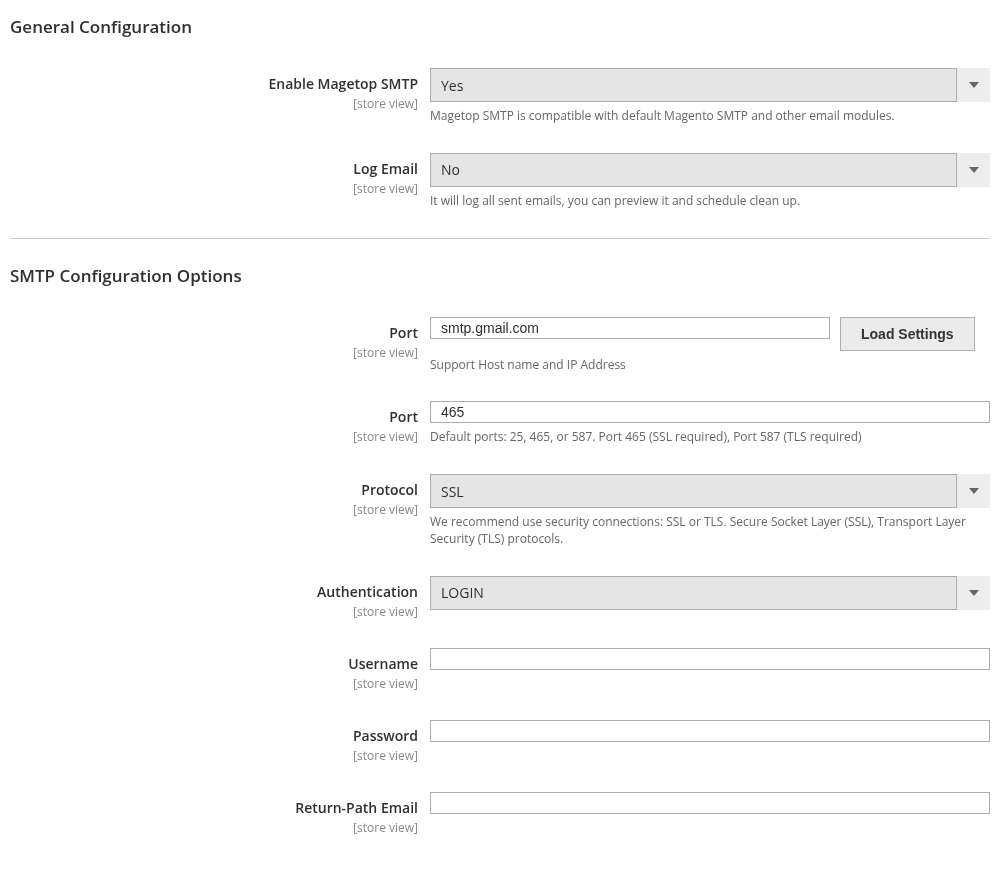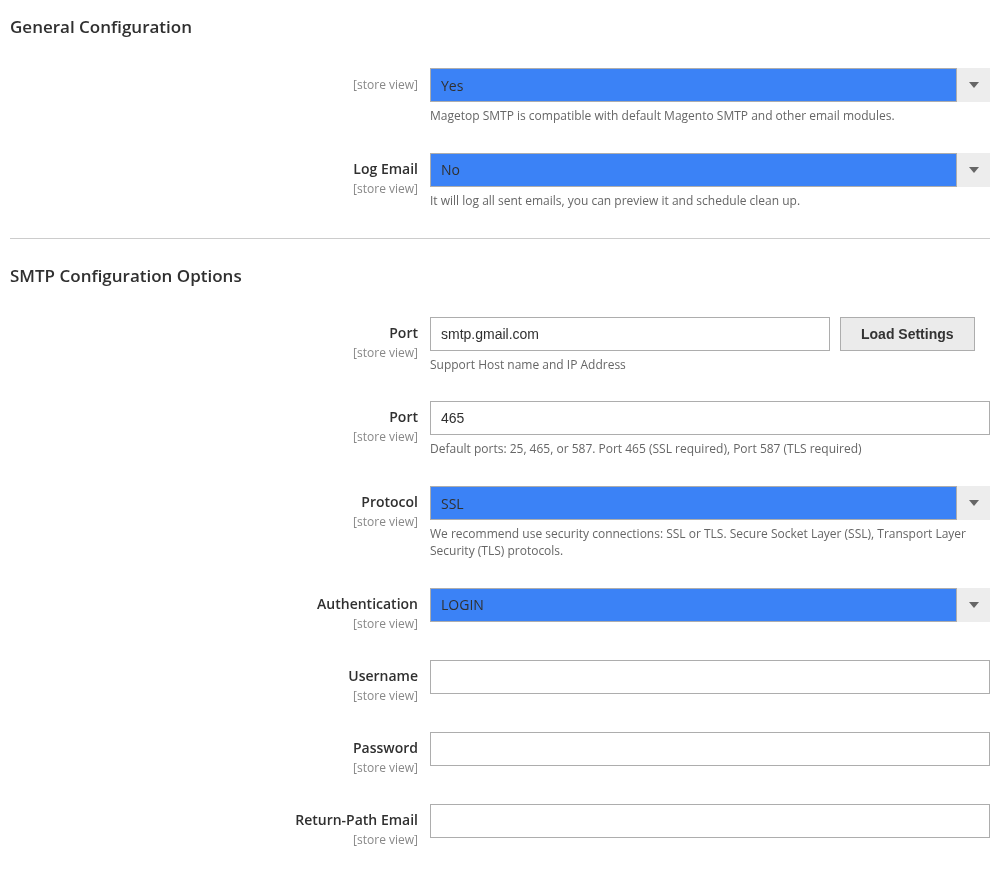--- a/index.html
+++ b/index.html
@@ -53,21 +53,21 @@
     align-items: stretch;
   }
   .select-wrap {
     position: relative;
     flex: 1;
   }
   .select {
     width: 100%;
     height: 34px;
     border: 1px solid #adadad;
-    background: #3b82f6;
+    background: #e5e5e5;
     padding: 6px 34px 6px 10px;
     font-size: 14px;
     color: #303030;
     appearance: none;
     -webkit-appearance: none;
     -moz-appearance: none;
     display: flex;
     align-items: center;
   }
   .select-caret {
@@ -83,21 +83,21 @@
     justify-content: center;
     pointer-events: none;
   }
   .select-caret svg {
     width: 10px;
     height: 6px;
     fill: #666;
   }
   .text-input {
     width: 100%;
-    height: 34px;
+    height: 22px;
     border: 1px solid #adadad;
     padding: 6px 10px;
     font-size: 14px;
     color: #303030;
     background: #fff;
   }
   .text-input.narrow {
     max-width: 400px;
   }
   .btn {
@@ -118,20 +118,21 @@
     line-height: 1.4;
   }
 </style>
 </head>
 <body>
 
 <h2 class="section-title">General Configuration</h2>
 
 <div class="field-row">
   <div class="field-label">
+    <div class="label-main">Enable Magetop SMTP</div>
     <div class="label-scope">[store view]</div>
   </div>
   <div class="field-control">
     <div class="control-line">
       <div class="select-wrap">
         <div class="select" tabindex="0">Yes</div>
         <div class="select-caret">
           <svg viewBox="0 0 10 6">
               <path d="M0 0 L5 6 L10 0 Z"></path>
             </svg>

